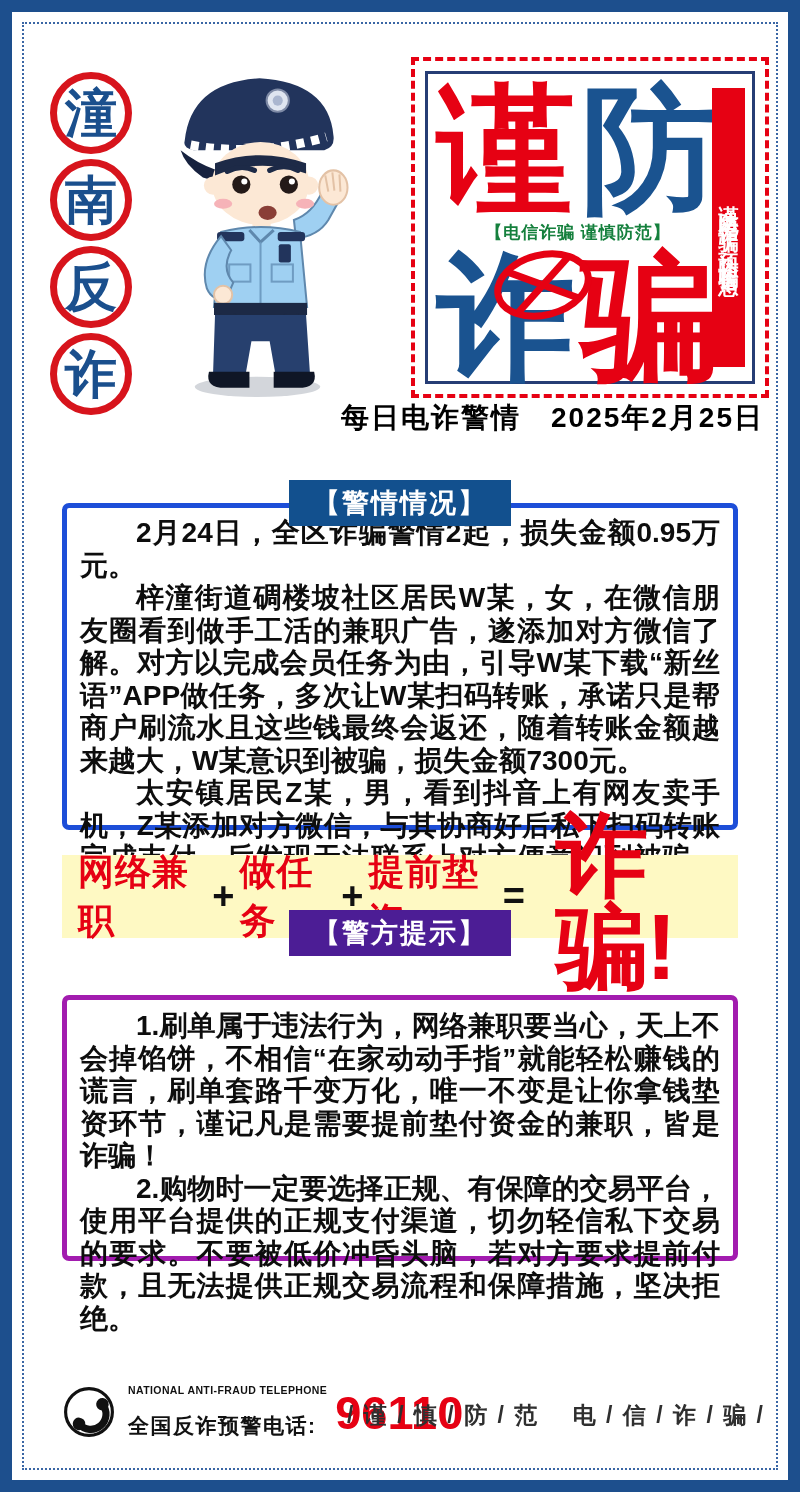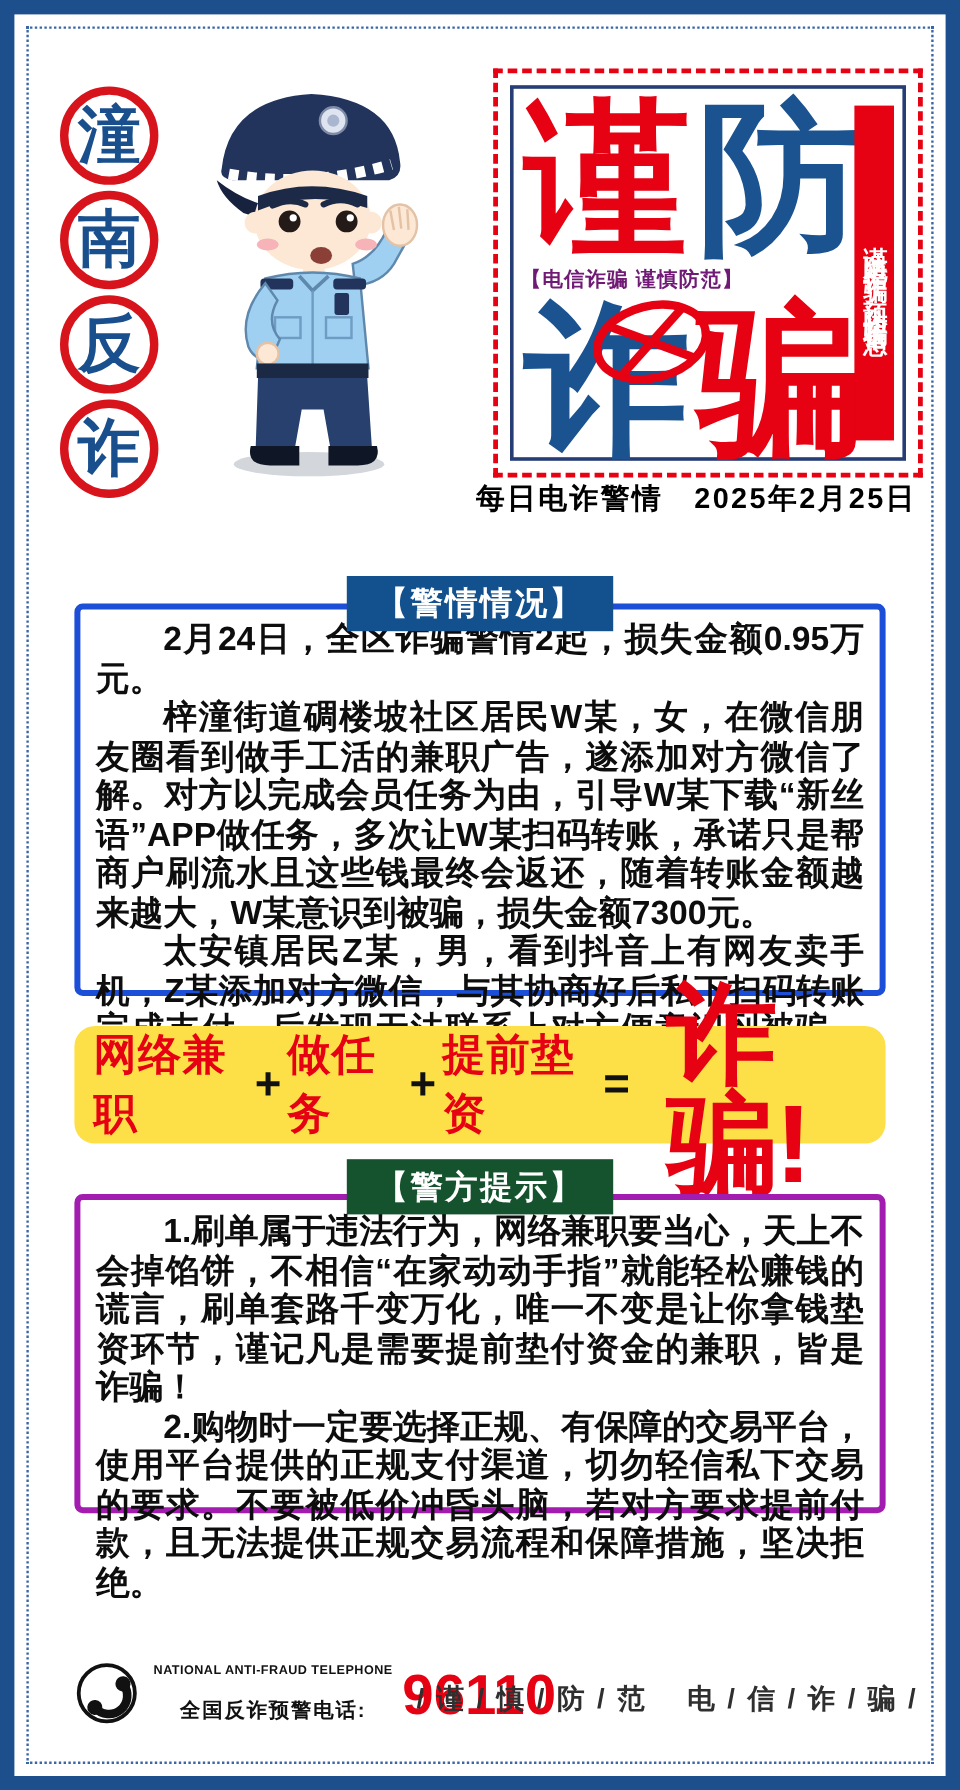--- a/index.html
+++ b/index.html
@@ -20,59 +20,59 @@
   .officer { position:absolute; left:155px; top:50px; width:205px; height:352px; }
 
   
   .title-box { position:absolute; left:411px; top:57px; width:358px; height:341px;
     border:4px dashed #e60113; background:#fff; }
   .title-inner { position:absolute; inset:10px; border:3px solid #263d75; background:#fff; }
   .title-chars { position:absolute; left:6px; top:4px; width:288px; }
   .char-row { display:flex; height:142px; }
   .big-char { width:50%; text-align:center; font-size:138px; line-height:142px; font-weight:900; }
   .c-red { color:#e60113; } .c-blue { color:#1a5390; }
-  .title-subtitle { height:26px; font-size:17px; font-weight:bold;
-    color:#701a75; letter-spacing:1px; line-height:26px; }
+  .title-subtitle { height:26px; text-align:center; font-size:17px; font-weight:bold;
+    color:#15803d; letter-spacing:1px; line-height:26px; }
   .no-sign { position:absolute; left:56px; top:168px; width:118px; height:86px; }
   .side-strip { position:absolute; right:7px; top:14px; bottom:14px; width:33px; background:#e60113;
     display:flex; flex-direction:column; align-items:center; justify-content:center; gap:16px; }
   .side-strip span { writing-mode:vertical-rl; color:#fff; font-size:20px; font-weight:bold;
     letter-spacing:5px; line-height:33px; }
 
   
-  .date-line { position:absolute; top:399px; right:36px; font-size:24px; font-weight:900;
+  .date-line { position:absolute; top:399px; right:36px; font-size:28px; font-weight:900;
     color:#000; letter-spacing:2px; }
 
   
   .sec-header { position:absolute; left:50%; transform:translateX(-50%); z-index:3;
     color:#fff; font-size:27px; font-weight:900; letter-spacing:2px; padding:5px 24px; }
   .sec-header.blue { top:464px; background:#12508e;margin-top:16px; }
-  .sec-header.red  { top:966px; background:#14532d;text-align:center; }
+  .sec-header.red  { top:910px; background:#4c1d95;text-align:center; }
 
   
   .text-box { position:absolute; left:62px; width:676px; background:#fff; border-radius:7px;
     font-size:28px; font-weight:bold; color:#0d0d0d; text-align:justify; line-height:32.5px; }
   .alert-box { top:503px; height:327px; border:5px solid #1d4ed8; padding:9px 13px 6px; }
   .tips-box  { top:995px; height:266px; border:5px solid #a21caf; padding:10px 13px 6px; }
   .text-box p { text-indent:2em; }
 
   
-  .formula { position:absolute; left:62px; top:855px; width:676px; height:98px; background:#fde047;
-    display:flex; align-items:center; padding-left:16px;border-radius:17px; }
+  .formula { position:absolute; left:62px; top:855px; width:676px; height:83px; background:#fef9c3;
+    display:flex; align-items:center; padding-left:16px; }
   .formula .item { color:#e60113; font-size:36px; font-weight:900; letter-spacing:1px; }
   .formula .op { color:#111; font-size:38px; font-weight:900; margin:0 5px; }
   .formula .result { color:#e60113; font-size:92px; font-weight:900; line-height:1;
     margin-left:26px; position:relative; top:4px; letter-spacing:-2px; }
 
   
   .footer-phone { position:absolute; left:62px; top:1384px; display:flex; align-items:center; }
   .phone-icon { width:54px; height:54px; }
   .phone-labels { margin-left:12px; display:flex; flex-direction:column; }
   .phone-label-en { font-size:10.5px; font-weight:bold; color:#111; letter-spacing:0.4px; }
-  .phone-label-zh { font-size:17px; font-weight:bold; color:#111; letter-spacing:1.5px; margin-top:16px;text-align:center; }
+  .phone-label-zh { font-size:21px; font-weight:bold; color:#111; letter-spacing:1.5px; margin-top:16px; }
   .phone-number { margin-left:8px; color:#e60113; font-size:47px; font-weight:900; line-height:1; }
   .footer-slogan { position:absolute; right:35px; top:1400px; font-size:23px; font-weight:bold;
     color:#2f2f2f; letter-spacing:2px; }
 </style>
 </head>
 <body>
 
 <div class="poster">
 
   <div class="outer-frame"></div>

